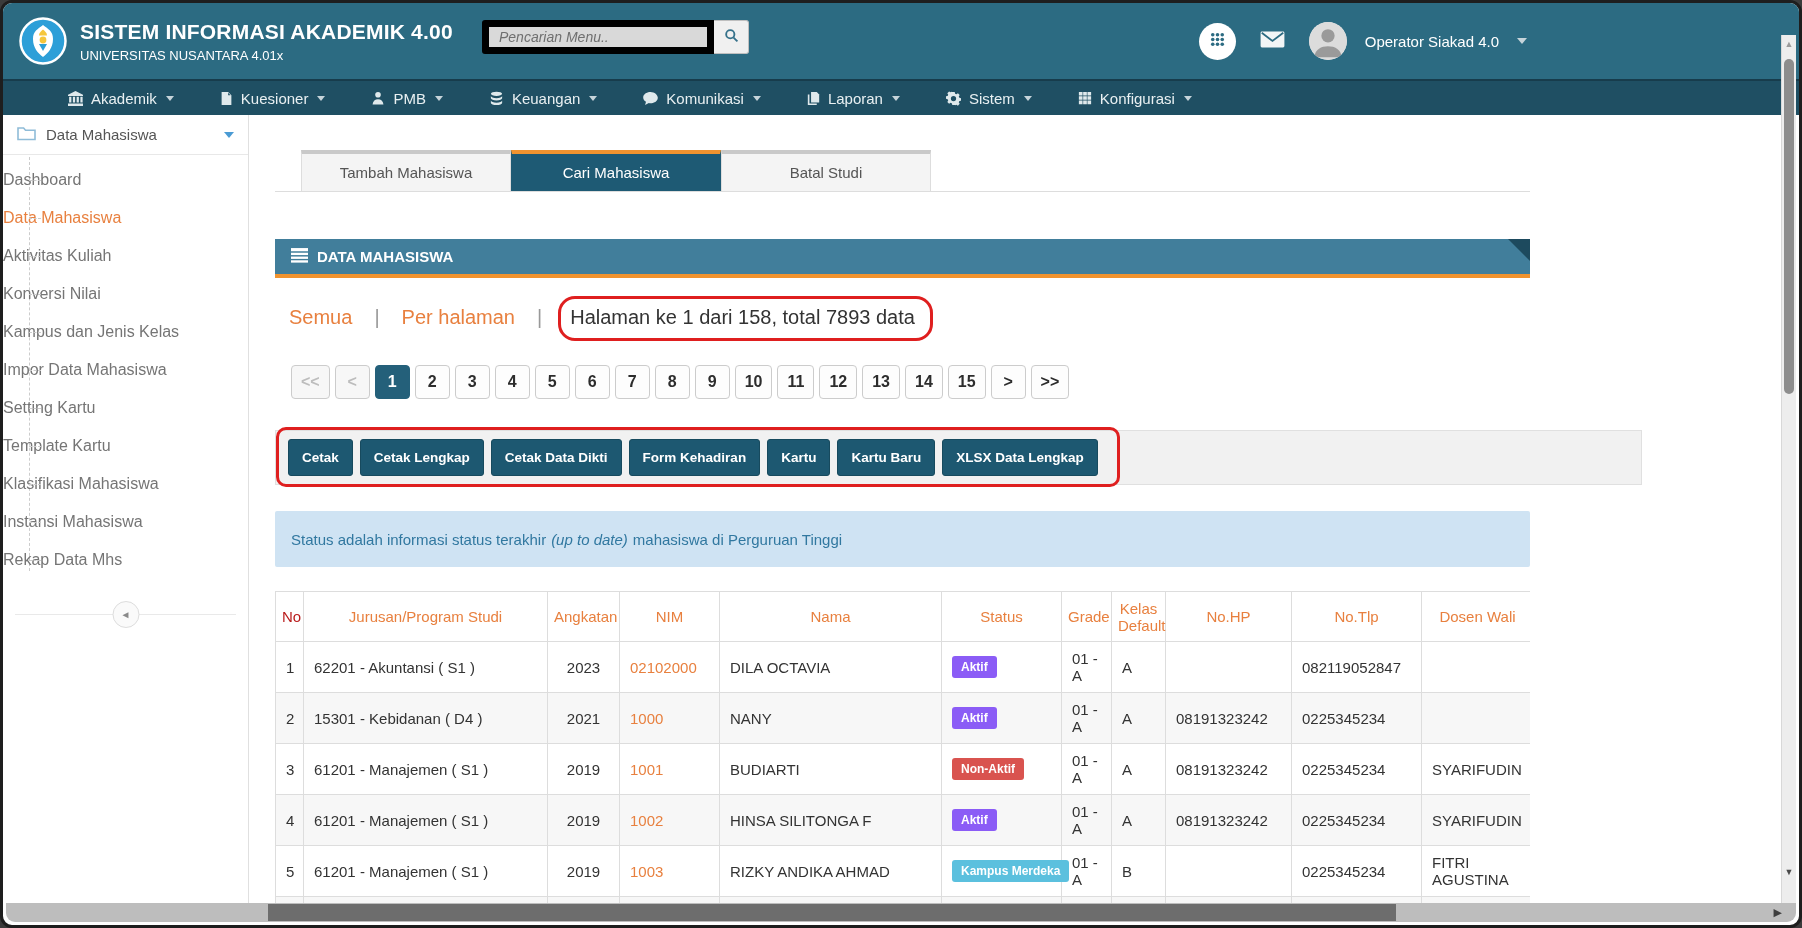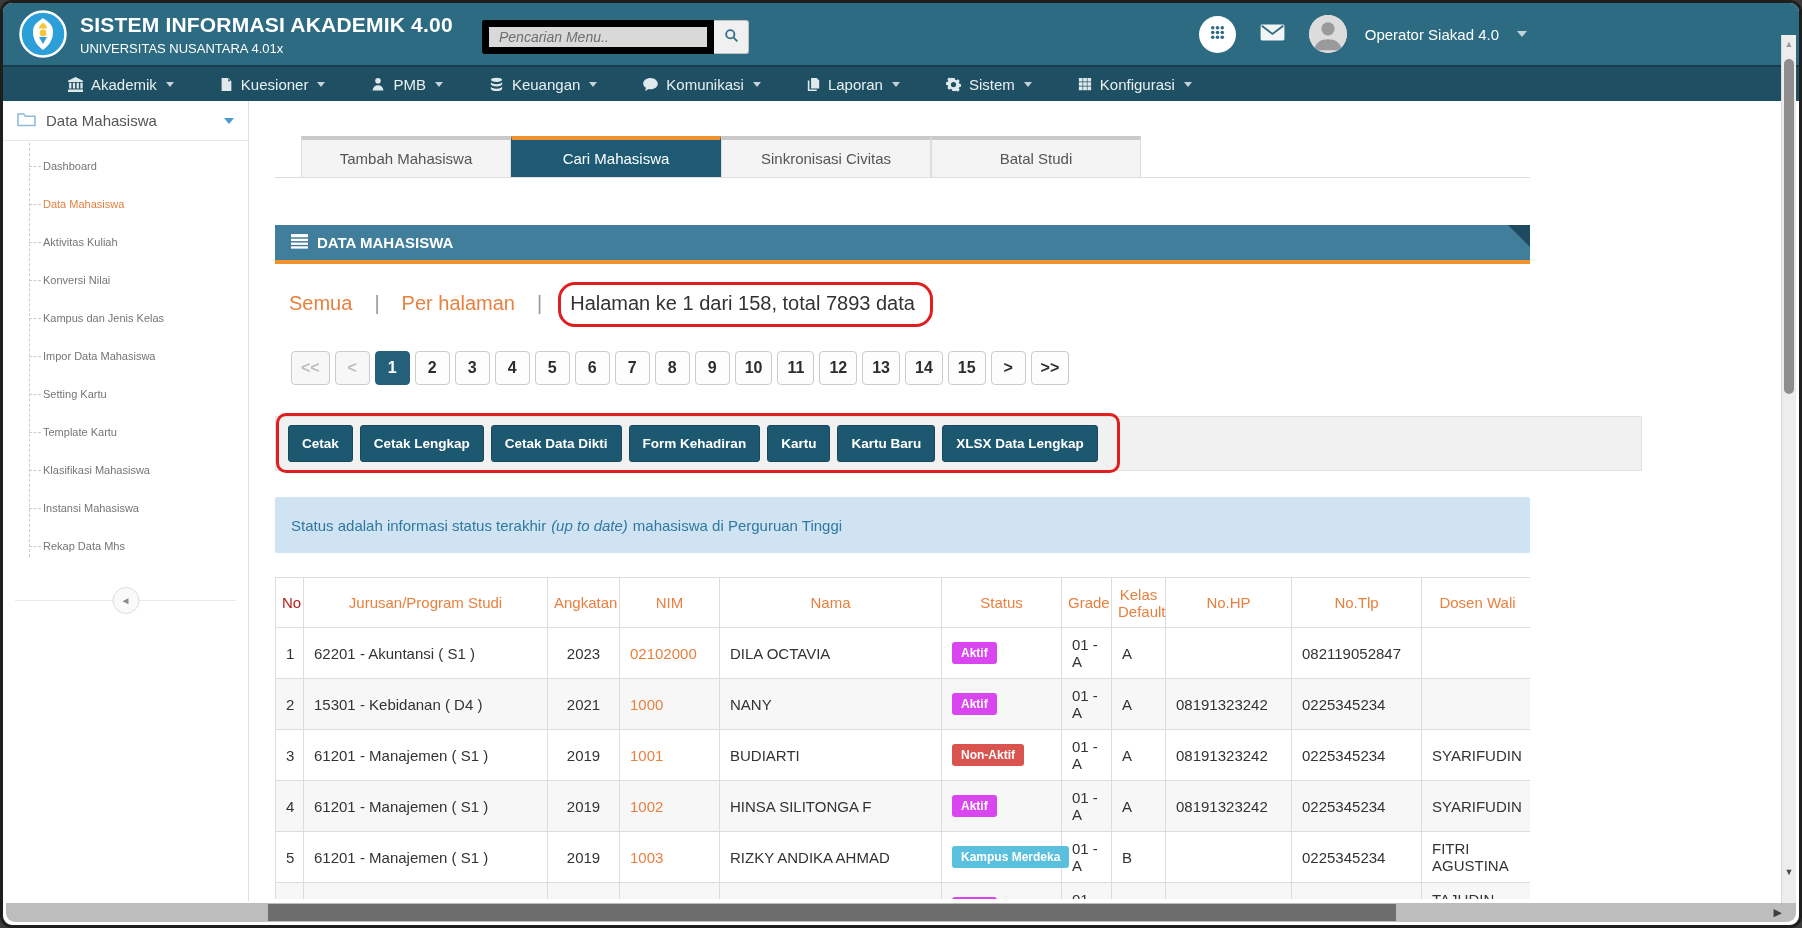--- a/index.html
+++ b/index.html
@@ -1,21 +1,21 @@
 <!DOCTYPE html>
 <html><head>
 <meta charset="utf-8">
 <style>
   * { box-sizing: border-box; margin: 0; padding: 0; }
   html,body { background:#3b3b3b; font-family:"Liberation Sans", sans-serif; }
   .window { position:relative; width:1802px; height:928px; background:#fff;
     border:3px solid #1e1e1e; border-radius:12px; overflow:hidden; }
 
   
-  .app-header { height:62px; background:#2c6b82; position:relative;
+  .app-header { height:76px; background:#2c6b82; position:relative;
     display:flex; align-items:center; padding-left:16px; }
   .logo { width:48px; height:48px; flex:0 0 auto; }
   .titles { margin-left:13px; color:#fff; }
   .app-title { font-size:21px; font-weight:bold; letter-spacing:.2px; }
   .app-subtitle { font-size:13px; margin-top:4px; }
   .search { position:absolute; left:479px; top:17px; display:flex; }
   .search input { width:232px; height:34px; background:#d9d9d9; border:7px solid #000000;
     border-radius:3px 0 0 3px; padding:0 10px; font-size:14px; color:#555;
     font-family:"Liberation Sans", sans-serif; }
   .search input::placeholder { color:#6f6f6f; font-style:italic; }
@@ -46,22 +46,22 @@
   .app-body { display:flex; height:800px; background:#fff; }
 
   
   .sidebar { width:246px; flex:0 0 auto; border-right:1px solid #e0e0e0; position:relative; }
   .side-header { height:40px; display:flex; align-items:center; gap:10px;
     padding:0 14px; border-bottom:1px solid #e8e8e8; color:#555; font-size:15px; cursor:pointer; }
   .side-header .caret { margin-left:auto; border-top-color:#4a9bd4; }
   .side-items { position:relative; padding-top:6px; height:424px; }
   .side-items::before { content:""; position:absolute; left:26px; top:2px; bottom:8px;
     border-left:1px dashed #ccc; }
-  .side-item { height:38px; display:flex; align-items:center; padding-left:40px;
-    color:#757575; font-size:11px; position:relative; cursor:pointer; white-space:nowrap; }
+  .side-item { height:38px; display:flex; align-items:center; 
+    color:#757575; font-size:16px; position:relative; cursor:pointer; white-space:nowrap; }
   .side-item::before { content:""; position:absolute; left:26px; top:19px; width:12px;
     border-top:1px dashed #ccc; }
   .side-item.active { color:#e8803f; }
   .collapse-line { position:absolute; left:12px; right:12px; top:499px; border-top:1px solid #e9e9e9; }
   .collapse-btn { position:absolute; top:486px; left:50%; transform:translateX(-50%);
     width:27px; height:27px; border-radius:50%; background:#fafafa; border:1px solid #ddd;
     color:#8a8a8a; font-size:10px; display:flex; align-items:center; justify-content:center;
     cursor:pointer; z-index:2; }
 
   
@@ -112,21 +112,21 @@
   table { border-collapse:collapse; table-layout:fixed; width:1258px; font-size:15px; background:#fff; }
   th, td { border:1px solid #ddd; padding:8px 10px; vertical-align:middle; color:#333; }
   thead th { height:50px; text-align:center; font-weight:normal; color:#e8803f; padding:4px 6px; }
   thead th.plain { color:#b91c1c; }
   tbody tr:nth-child(even) { background:#f7f7f7; }
   td.center { text-align:center; }
   td { height:40px; }
   .nim-link { color:#e8803f; cursor:pointer; }
   .badge { display:inline-block; padding:4px 9px; border-radius:3px; color:#fff;
     font-weight:bold; font-size:12px; white-space:nowrap; }
-  .badge-green { background:#d946ef;text-align:right; }
+  .badge-green { background:#8b5cf6;text-align:right; }
   .badge-red { background:#d9534f; }
   .badge-blue { background:#5bc0de; }
 
   
   .v-scroll { position:absolute; top:32px; bottom:22px; right:3px; width:15px;
     background:#ededed; border-left:1px solid #d8d8d8; z-index:40; }
   .v-arrow-up { position:absolute; top:4px; left:0; right:0; text-align:center;
     color:#9a9a9a; font-size:9px; cursor:pointer; }
   .v-thumb { position:absolute; top:24px; left:2px; width:10px; height:335px;
     background:#8d8d8d; border-radius:5px; cursor:pointer; }
@@ -312,21 +312,20 @@
         </div>
       <div class="collapse-line"></div>
       <div class="collapse-btn">◄</div>
     </div>
 
     <div class="main">
 
       <div class="tabs-row" id="tabs-row">
           <div class="tab">Tambah Mahasiswa</div>
           <div class="tab active">Cari Mahasiswa</div>
-          <div class="tab">Sinkronisasi Civitas</div>
           <div class="tab">Batal Studi</div>
         </div>
 
       <div class="panel-header">
         <span>
           <svg viewBox="0 0 16 14" width="17" height="15" fill="#fff">
             <rect x="0" y="0" width="16" height="3"></rect>
               <rect x="0" y="4.4" width="16" height="2.2"></rect>
             <rect x="0" y="8" width="16" height="2.2"></rect>
               <rect x="0" y="11.5" width="16" height="2.2"></rect>

